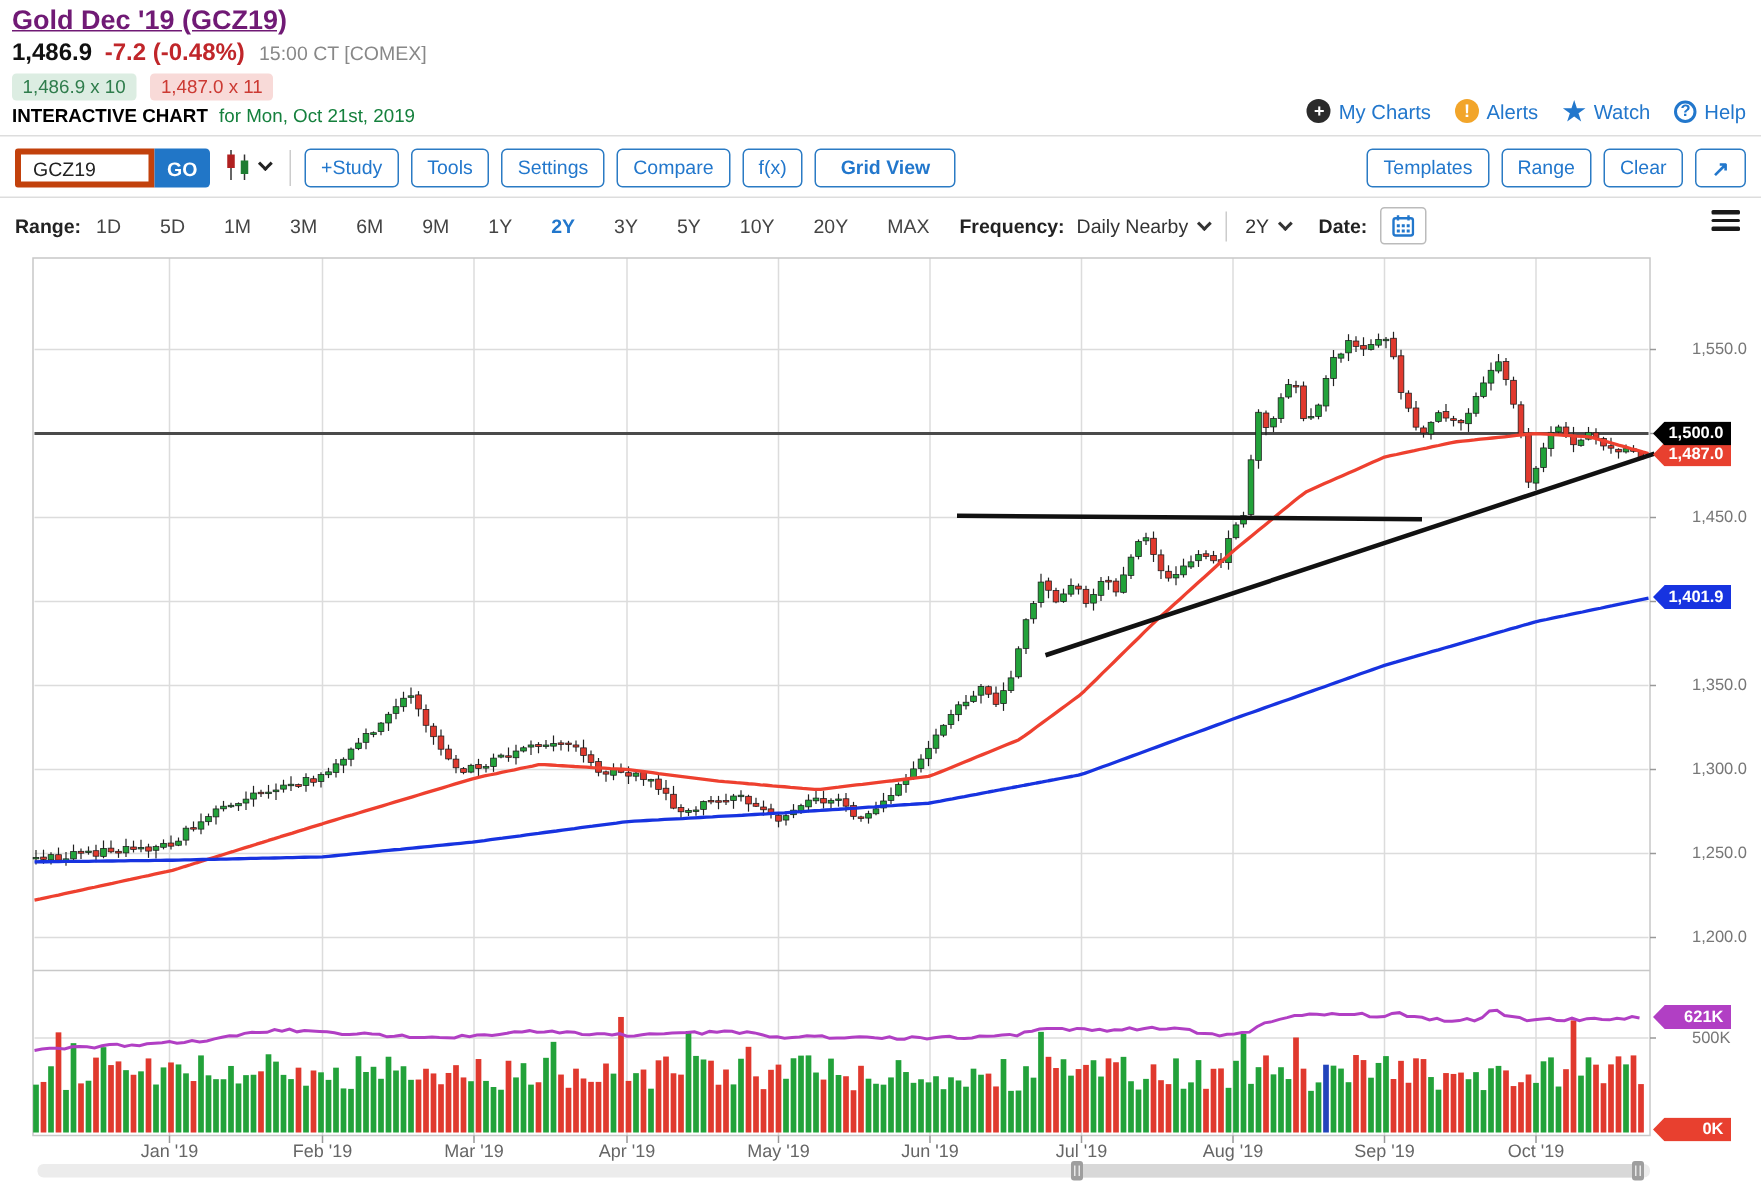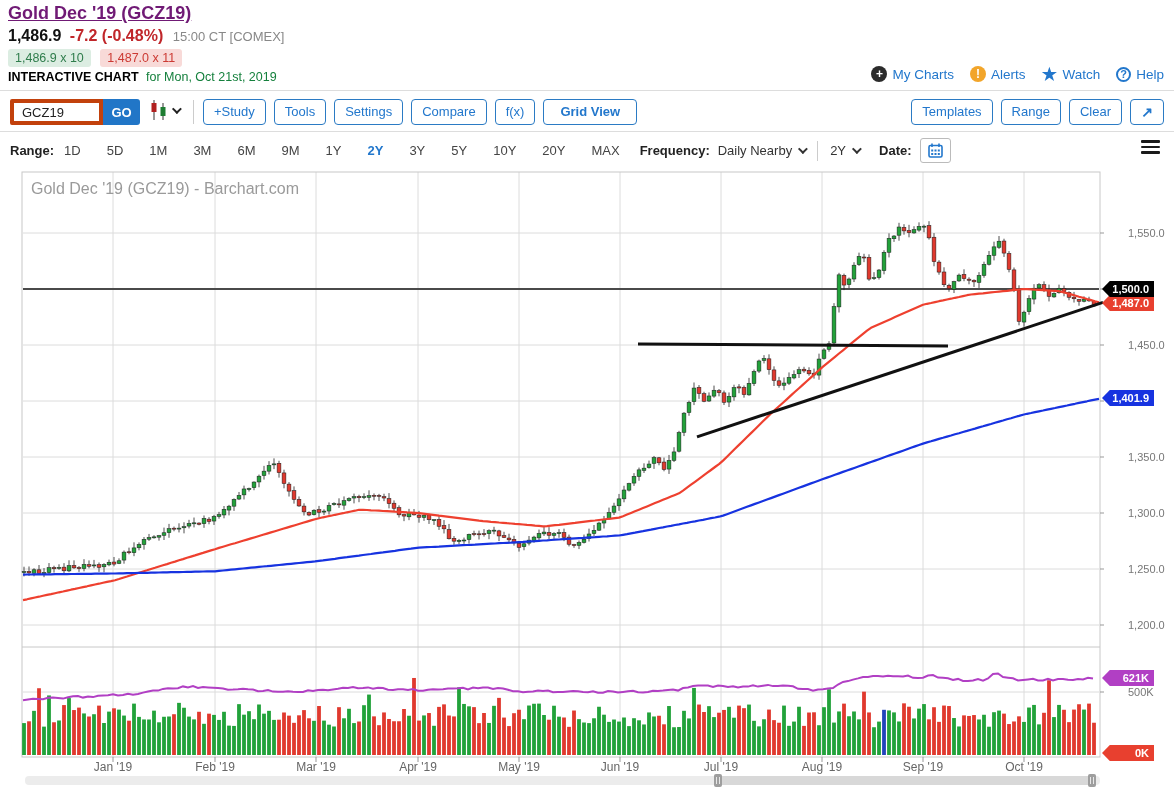--- a/index.html
+++ b/index.html
@@ -877,21 +877,20 @@
       <rect x="1087.1" y="537.6050034705736" width="3.8" height="51.39499652942641" fill="#e0392e"></rect>
       <line x1="1094" y1="134.48230775605887" x2="1094" y2="140.62350870745257" stroke="#222" stroke-width="0.8"></line>
       <rect x="1092.1" y="135.44338412012905" width="3.8" height="4.445283462814984" fill="#e0392e" stroke="#1a1a1a" stroke-width="0.5"></rect>
       <rect x="1092.1" y="556.7227993222373" width="3.8" height="32.27720067776272" fill="#e0392e"></rect>
       <path d="M23,434.1L27,433.3L31,432.4L35,431.5L39,430.7L43,429.8L47,428.9L51,428.1L55,427.2L59,426.3L63,425.5L67,424.6L71,423.7L75,422.9L79,422.0L83,421.1L87,420.3L91,419.4L95,418.5L99,417.7L103,416.8L107,415.9L111,415.1L115,414.2L119,413.0L123,411.7L127,410.5L131,409.2L135,408.0L139,406.7L143,405.5L147,404.3L151,403.0L155,401.8L159,400.5L163,399.3L167,398.1L171,396.8L175,395.6L179,394.3L183,393.1L187,391.8L191,390.6L195,389.4L199,388.1L203,386.9L207,385.6L211,384.4L215,383.2L219,381.9L223,380.7L227,379.5L231,378.3L235,377.2L239,376.0L243,374.8L247,373.6L251,372.4L255,371.2L259,370.0L263,368.8L267,367.6L271,366.4L275,365.2L279,364.0L283,362.8L287,361.6L291,360.4L295,359.2L299,358.0L303,356.8L307,355.6L311,354.4L315,353.2L319,352.2L323,351.3L327,350.5L331,349.7L335,348.8L339,348.0L343,347.2L347,346.3L351,345.5L355,344.7L359,343.8L363,343.8L367,344.0L371,344.3L375,344.5L379,344.7L383,345.0L387,345.2L391,345.4L395,345.7L399,345.9L403,346.1L407,346.4L411,346.6L415,346.8L419,347.1L423,347.6L427,348.1L431,348.6L435,349.1L439,349.7L443,350.2L447,350.7L451,351.2L455,351.7L459,352.2L463,352.7L467,353.2L471,353.7L475,354.2L479,354.7L483,355.1L487,355.4L491,355.8L495,356.1L499,356.5L503,356.8L507,357.2L511,357.5L515,357.9L519,358.2L523,358.5L527,358.9L531,359.2L535,359.6L539,359.9L543,360.3L547,360.2L551,359.7L555,359.2L559,358.8L563,358.3L567,357.8L571,357.3L575,356.9L579,356.4L583,355.9L587,355.4L591,354.9L595,354.5L599,354.0L603,353.5L607,353.0L611,352.6L615,352.1L619,351.6L623,350.2L627,348.6L631,347.0L635,345.3L639,343.7L643,342.0L647,340.4L651,338.7L655,337.1L659,335.5L663,333.8L667,332.2L671,330.5L675,328.9L679,327.3L683,324.6L687,321.7L691,318.7L695,315.8L699,312.8L703,309.9L707,306.9L711,304.0L715,301.0L719,298.1L723,294.6L727,290.7L731,286.8L735,282.8L739,278.9L743,275.0L747,271.0L751,267.1L755,263.2L759,259.3L763,255.3L767,251.4L771,247.5L775,243.9L779,240.3L783,236.7L787,233.1L791,229.4L795,225.8L799,222.2L803,218.6L807,215.0L811,211.4L815,207.7L819,204.1L823,200.6L827,197.3L831,194.1L835,190.8L839,187.5L843,184.3L847,181.0L851,177.7L855,174.4L859,171.2L863,167.9L867,164.7L871,161.8L875,160.0L879,158.2L883,156.4L887,154.7L891,152.9L895,151.1L899,149.3L903,147.6L907,145.8L911,144.0L915,142.2L919,140.5L923,138.7L927,137.8L931,137.0L935,136.1L939,135.2L943,134.4L947,133.5L951,132.7L955,131.8L959,131.0L963,130.1L967,129.2L971,128.5L975,128.1L979,127.7L983,127.3L987,126.8L991,126.4L995,126.0L999,125.6L1003,125.2L1007,124.8L1011,124.3L1015,123.9L1019,123.5L1023,123.1L1027,123.2L1031,123.4L1035,123.7L1039,123.9L1043,124.2L1047,124.4L1051,124.7L1055,124.9L1059,125.2L1063,126.1L1067,127.3L1071,128.4L1075,129.5L1079,130.7L1083,131.8L1087,133.0L1091,134.1L1095,135.3L1099,136.4" fill="none" stroke="#ee402f" stroke-width="2.2" stroke-linejoin="round"></path>
       <path d="M23,408.6L27,408.5L31,408.5L35,408.4L39,408.4L43,408.3L47,408.3L51,408.3L55,408.2L59,408.2L63,408.1L67,408.1L71,408.0L75,408.0L79,407.9L83,407.9L87,407.8L91,407.8L95,407.7L99,407.7L103,407.6L107,407.6L111,407.5L115,407.5L119,407.4L123,407.3L127,407.2L131,407.1L135,407.0L139,406.9L143,406.9L147,406.8L151,406.7L155,406.6L159,406.5L163,406.4L167,406.3L171,406.2L175,406.1L179,406.1L183,406.0L187,405.9L191,405.8L195,405.7L199,405.6L203,405.5L207,405.4L211,405.4L215,405.3L219,404.9L223,404.5L227,404.1L231,403.7L235,403.3L239,402.9L243,402.5L247,402.1L251,401.7L255,401.3L259,400.9L263,400.5L267,400.2L271,399.8L275,399.4L279,399.0L283,398.6L287,398.2L291,397.8L295,397.4L299,397.0L303,396.6L307,396.2L311,395.8L315,395.4L319,394.9L323,394.4L327,393.8L331,393.3L335,392.8L339,392.2L343,391.7L347,391.2L351,390.6L355,390.1L359,389.6L363,389.0L367,388.5L371,388.0L375,387.4L379,386.9L383,386.4L387,385.8L391,385.3L395,384.8L399,384.2L403,383.7L407,383.2L411,382.7L415,382.1L419,381.7L423,381.4L427,381.2L431,381.0L435,380.8L439,380.6L443,380.3L447,380.1L451,379.9L455,379.7L459,379.4L463,379.2L467,379.0L471,378.8L475,378.6L479,378.3L483,378.1L487,377.9L491,377.7L495,377.5L499,377.2L503,377.0L507,376.8L511,376.6L515,376.3L519,376.1L523,375.9L527,375.6L531,375.3L535,375.1L539,374.8L543,374.5L547,374.3L551,374.0L555,373.7L559,373.5L563,373.2L567,372.9L571,372.7L575,372.4L579,372.1L583,371.9L587,371.6L591,371.3L595,371.1L599,370.8L603,370.5L607,370.3L611,370.0L615,369.7L619,369.5L623,368.8L627,368.1L631,367.3L635,366.6L639,365.8L643,365.1L647,364.3L651,363.6L655,362.8L659,362.0L663,361.3L667,360.5L671,359.8L675,359.0L679,358.3L683,357.5L687,356.8L691,356.0L695,355.3L699,354.5L703,353.8L707,353.0L711,352.2L715,351.5L719,350.7L723,349.6L727,348.2L731,346.7L735,345.2L739,343.8L743,342.3L747,340.8L751,339.4L755,337.9L759,336.5L763,335.0L767,333.5L771,332.1L775,330.6L779,329.1L783,327.7L787,326.2L791,324.7L795,323.3L799,321.8L803,320.4L807,318.9L811,317.4L815,316.0L819,314.5L823,313.0L827,311.6L831,310.2L835,308.8L839,307.4L843,305.9L847,304.5L851,303.1L855,301.7L859,300.3L863,298.9L867,297.4L871,296.0L875,294.6L879,293.2L883,291.8L887,290.3L891,288.9L895,287.5L899,286.1L903,284.7L907,283.2L911,281.8L915,280.4L919,279.0L923,277.6L927,276.4L931,275.3L935,274.1L939,272.9L943,271.8L947,270.6L951,269.5L955,268.3L959,267.2L963,266.0L967,264.9L971,263.7L975,262.6L979,261.4L983,260.3L987,259.1L991,258.0L995,256.8L999,255.6L1003,254.5L1007,253.3L1011,252.2L1015,251.0L1019,249.9L1023,248.7L1027,247.8L1031,247.0L1035,246.1L1039,245.3L1043,244.5L1047,243.6L1051,242.8L1055,242.0L1059,241.1L1063,240.3L1067,239.5L1071,238.6L1075,237.8L1079,236.9L1083,236.1L1087,235.3L1091,234.4L1095,233.6L1099,232.8" fill="none" stroke="#1733e0" stroke-width="2.2" stroke-linejoin="round"></path>
       <path d="M23,534.3L28,533.4L33,532.8L38,532.9L43,533.3L48,531.8L53,531.6L58,531.9L63,532.6L68,531.2L73,530.3L78,530.1L83,531.6L88,530.6L93,531.1L98,529.8L103,529.5L108,529.2L113,528.3L118,529.5L123,529.0L128,527.7L133,528.7L138,528.0L143,526.6L148,525.5L153,524.5L158,524.6L163,522.9L168,522.2L173,522.4L178,522.2L183,520.4L188,521.4L193,520.1L198,521.9L203,521.0L208,521.4L213,521.7L218,521.9L223,522.5L228,523.7L233,523.6L238,523.3L243,522.7L248,523.3L253,523.5L258,525.2L263,524.9L268,524.1L273,525.6L278,525.7L283,525.7L288,525.3L293,525.7L298,525.9L303,526.0L308,524.2L313,525.1L318,524.0L323,523.8L328,524.3L333,523.6L338,522.8L343,521.8L348,522.0L353,521.1L358,522.2L363,522.0L368,521.4L373,522.7L378,521.8L383,522.1L388,523.7L393,523.9L398,523.2L403,523.2L408,524.0L413,523.1L418,524.8L423,524.7L428,523.8L433,523.2L438,523.4L443,523.2L448,522.6L453,522.5L458,522.3L463,521.8L468,523.4L473,521.6L478,522.2L483,521.4L488,521.5L493,522.9L498,521.9L503,522.6L508,523.8L513,525.3L518,525.2L523,526.2L528,525.7L533,525.4L538,524.5L543,524.9L548,524.5L553,526.2L558,526.0L563,526.0L568,525.5L573,525.1L578,525.3L583,525.9L588,526.3L593,525.2L598,526.8L603,526.8L608,525.1L613,525.6L618,526.6L623,525.9L628,525.2L633,524.8L638,526.2L643,526.4L648,526.0L653,524.7L658,524.9L663,524.6L668,524.0L673,523.6L678,524.6L683,522.0L688,521.5L693,520.0L698,519.6L703,519.6L708,519.6L713,520.9L718,519.6L723,519.9L728,521.0L733,520.2L738,521.5L743,520.5L748,520.6L753,519.2L758,520.6L763,519.7L768,518.9L773,520.1L778,520.0L783,519.4L788,519.8L793,520.3L798,522.8L803,523.0L808,523.1L813,524.7L818,523.5L823,523.3L828,522.4L833,522.1L838,518.5L843,515.9L848,515.1L853,513.6L858,512.4L863,511.0L868,511.0L873,510.0L878,510.1L883,510.6L888,509.7L893,510.3L898,510.3L903,510.4L908,509.5L913,511.8L918,512.0L923,511.7L928,509.6L933,509.1L938,511.6L943,511.7L948,512.2L953,513.9L958,512.9L963,514.9L968,514.9L973,514.4L978,513.1L983,514.6L988,512.5L993,508.0L998,507.5L1003,511.0L1008,511.7L1013,512.3L1018,514.5L1023,513.9L1028,513.4L1033,512.8L1038,514.4L1043,514.5L1048,512.8L1053,514.4L1058,513.1L1063,512.9L1068,513.7L1073,513.9L1078,512.9L1083,513.5L1088,511.7L1093,512.6" fill="none" stroke="#b13fc4" stroke-width="2"></path>
       <line x1="638" y1="177.88" x2="948" y2="180.12" stroke="#111111" stroke-width="3"></line>
       <line x1="697" y1="270.84000000000003" x2="1103" y2="136.44" stroke="#111111" stroke-width="3"></line>
     </svg>
-  <div id="watermark">Gold Dec '19 (GCZ19) - Barchart.com</div>
   <div id="overlays">
       <div class="ylabel" style="top: 67px;">1,550.0</div>
       <div class="ylabel" style="top: 179px;">1,450.0</div>
       <div class="ylabel" style="top: 291px;">1,350.0</div>
       <div class="ylabel" style="top: 347px;">1,300.0</div>
       <div class="ylabel" style="top: 403px;">1,250.0</div>
       <div class="ylabel" style="top: 459px;">1,200.0</div>
       <div class="ylabel" style="top: 526px;">500K</div>
       <div class="xlabel" style="left: 113px;">Jan '19</div>
       <div class="xlabel" style="left: 215px;">Feb '19</div>

